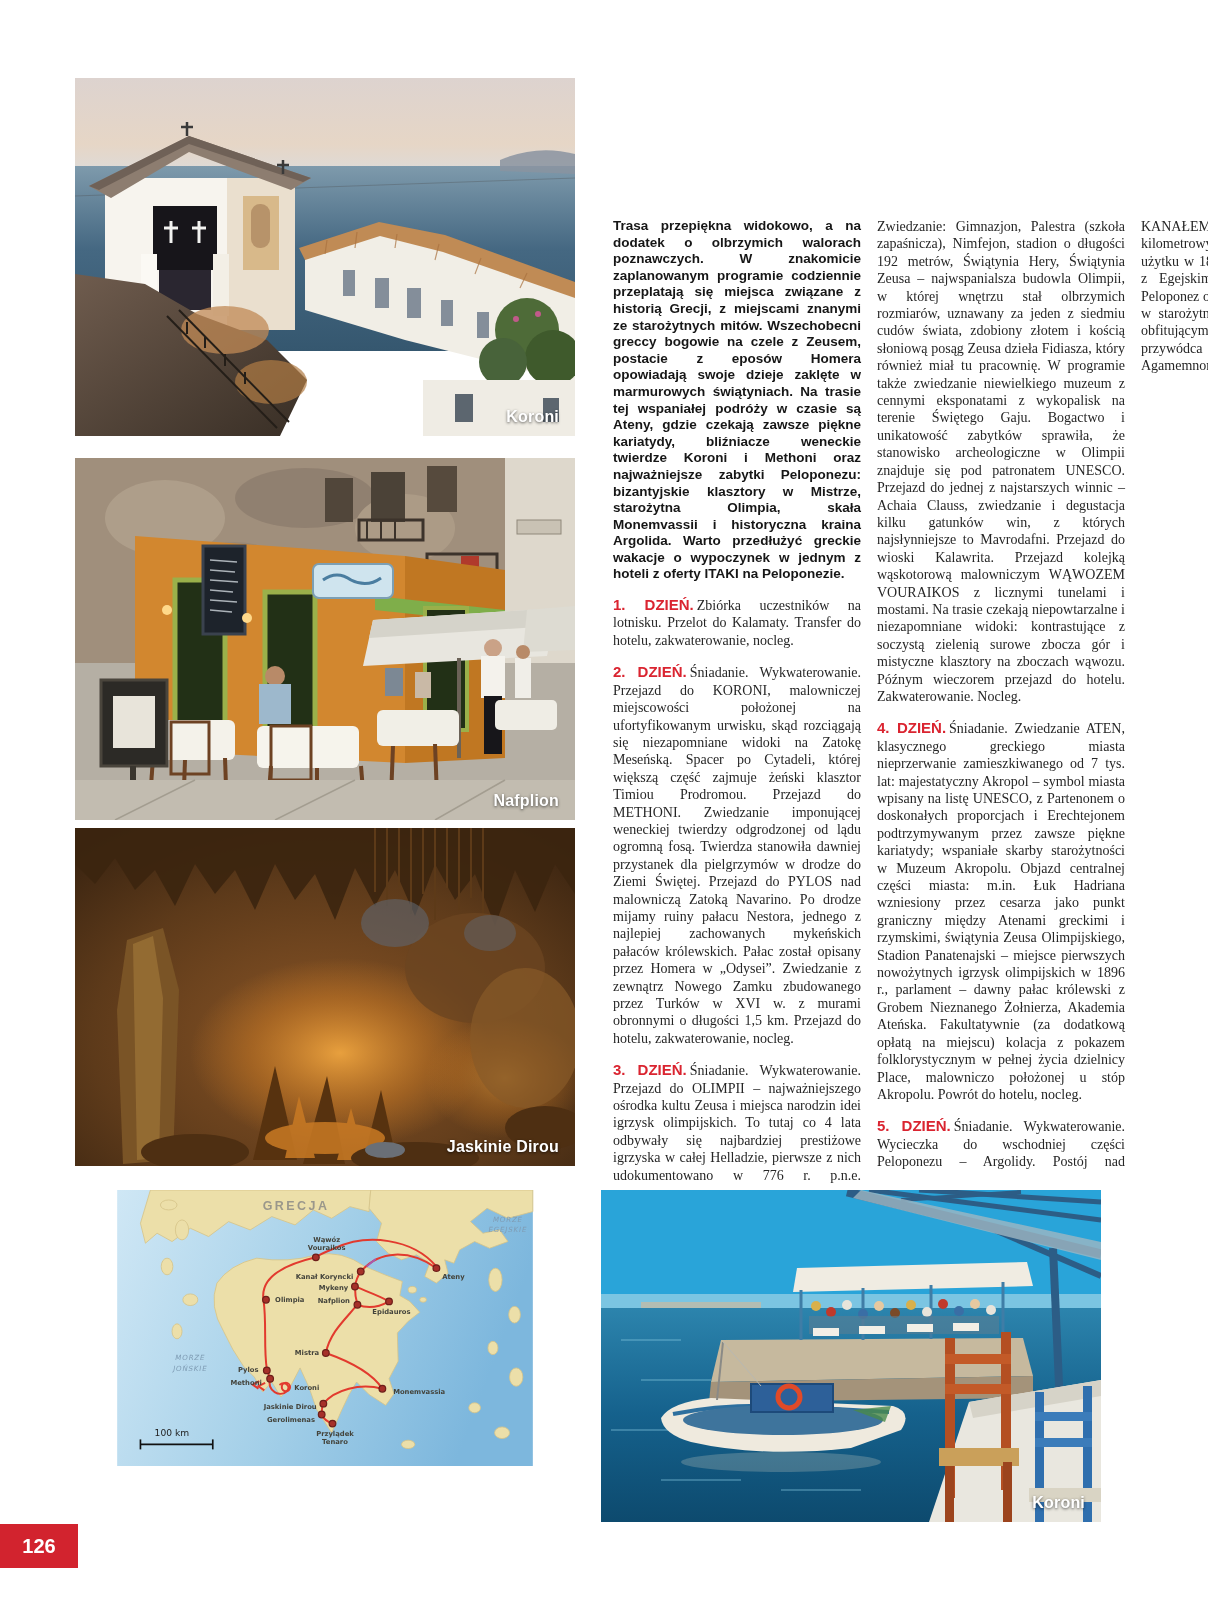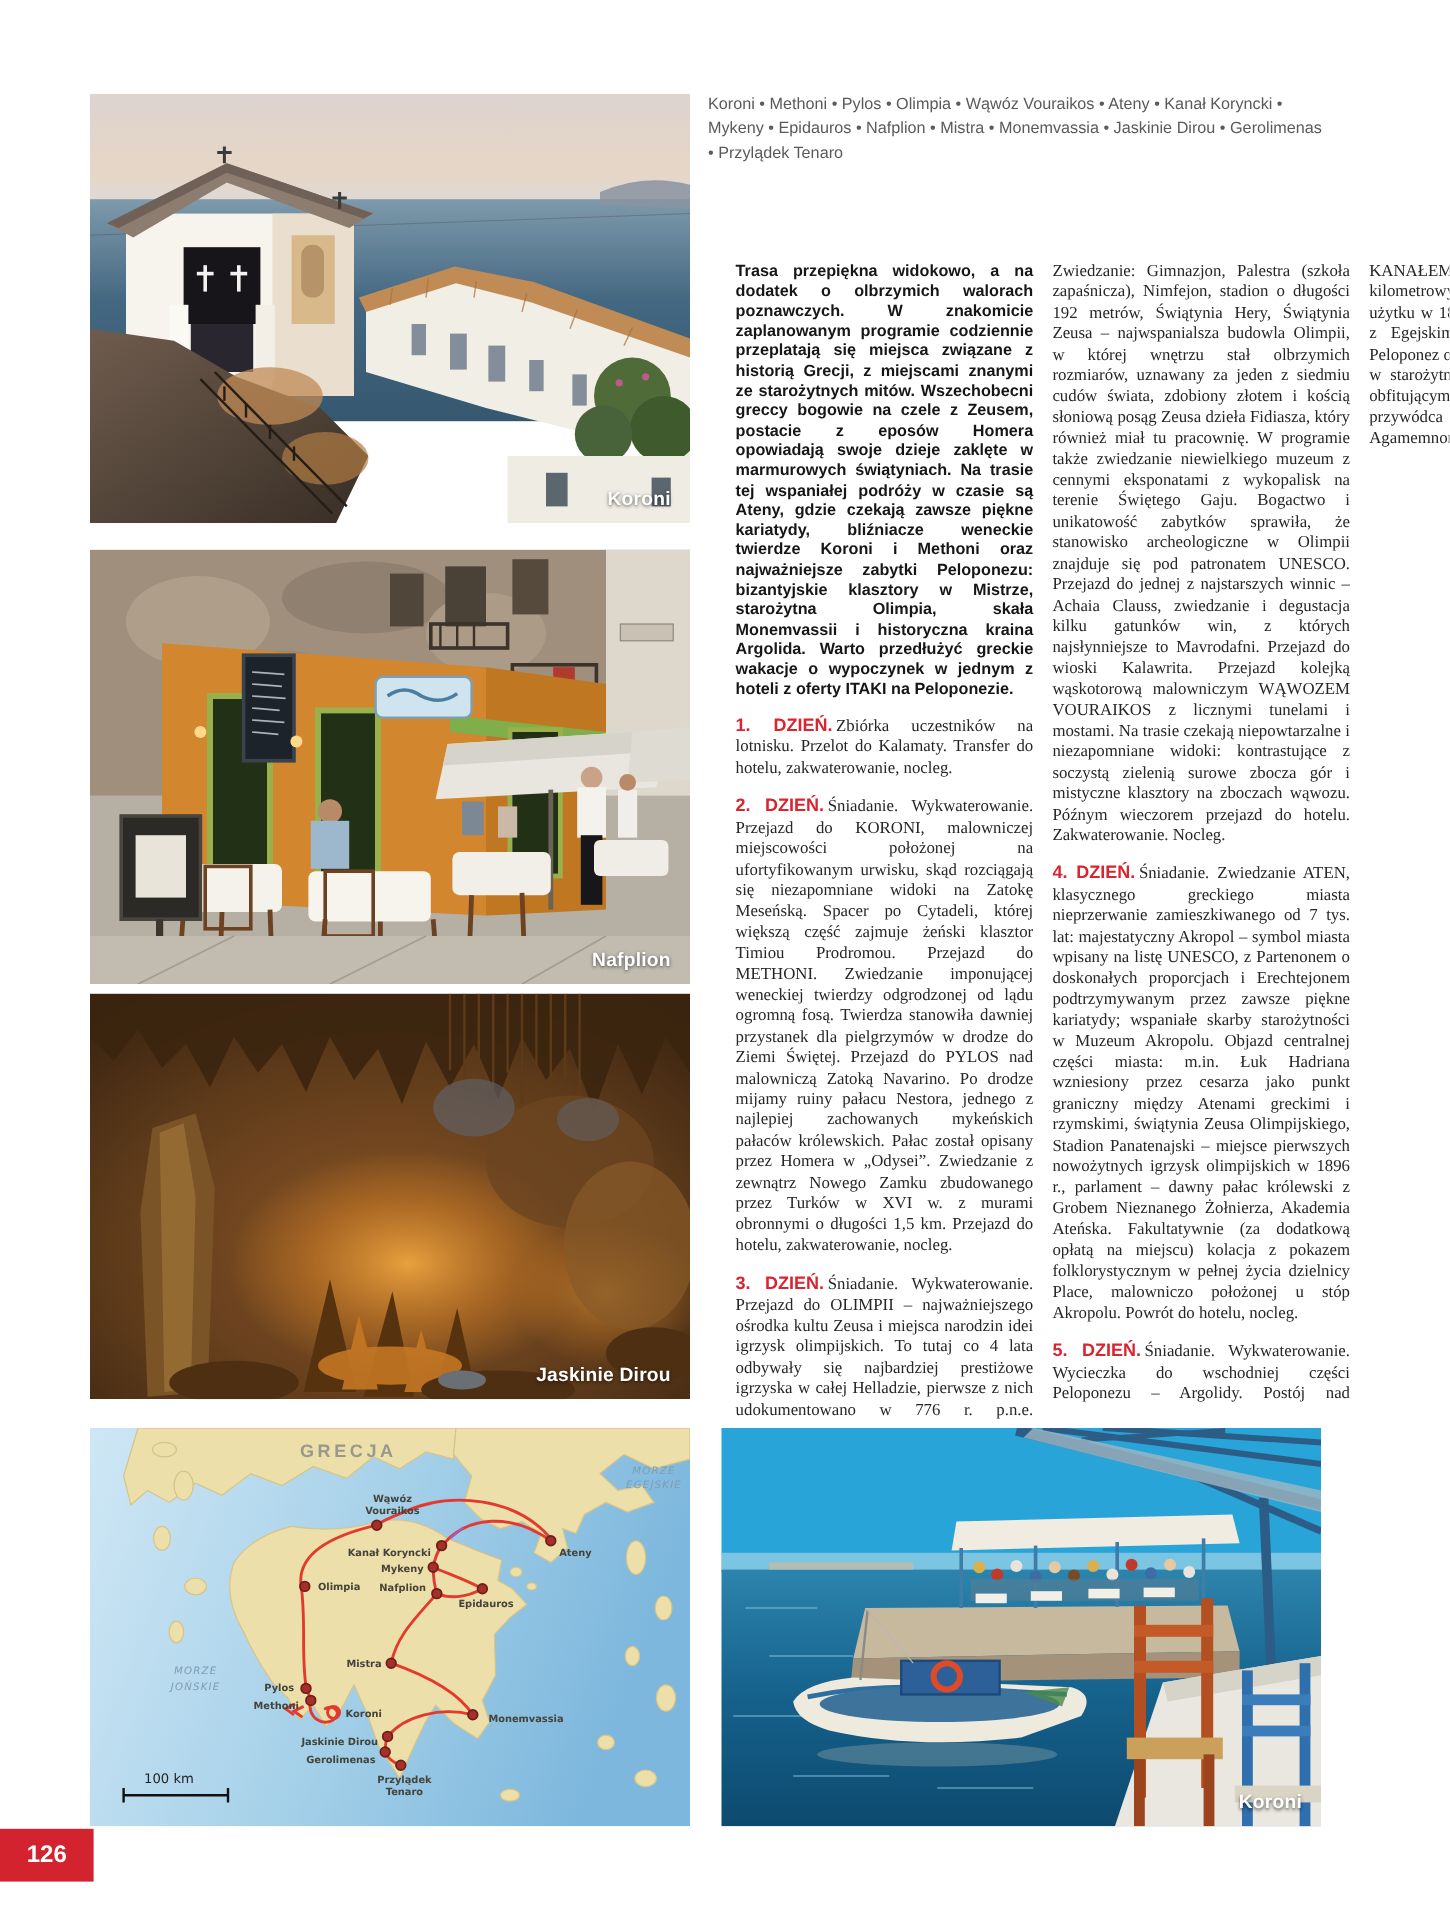--- a/index.html
+++ b/index.html
@@ -285,21 +285,21 @@
       </g>
       <g fill="#4e2f12">
         <ellipse cx="120" cy="324" rx="54" ry="18"></ellipse>
         <ellipse cx="340" cy="330" rx="64" ry="16"></ellipse>
         <ellipse cx="310" cy="322" rx="20" ry="8" fill="#6a6f76"></ellipse>
       </g>
     </svg>
     <div class="caption">Jaskinie Dirou</div>
   </div>
 
-  <div class="map-wrap" style="left:75px;top:1190px;width:500px;height:332px;">
+  <div class="map-wrap" style="left:75px;top:1190px;width:500px;height:276px;">
     <svg viewBox="0 0 500 332">
       <defs>
         <linearGradient id="seagrad" x1="0" y1="0" x2="1" y2=".25">
           <stop offset="0" stop-color="#cfe7f5"></stop>
             <stop offset=".55" stop-color="#a3cfe8"></stop>
             <stop offset="1" stop-color="#7db7dd"></stop>
         </linearGradient>
       </defs>
       <rect x="0" y="0" width="500" height="332" fill="url(#seagrad)"></rect>
       <g fill="#ecdfa9" stroke="#d6c488" stroke-width="1">
@@ -484,21 +484,20 @@
         <rect x="482" y="196" width="9" height="136" fill="#2f6fae"></rect>
         <rect x="434" y="222" width="57" height="9" fill="#3b7cba"></rect>
         <rect x="434" y="248" width="57" height="9" fill="#3b7cba"></rect>
         <rect x="428" y="298" width="72" height="14" fill="#d9d4c4"></rect>
       </g>
     </svg>
     <div class="caption">Koroni</div>
   </div>
 
   <div class="header">
-    <div class="route">Koroni • Methoni • Pylos • Olimpia • Wąwóz Vouraikos • Ateny • Kanał Koryncki • Mykeny • Epidauros • Nafplion • Mistra • Monemvassia • Jaskinie Dirou • Gerolimenas • Przylądek Tenaro</div>
   </div>
 
   <div class="text-flow">
     <p class="intro">Trasa przepiękna widokowo, a na dodatek o olbrzymich walorach poznawczych. W znakomicie zaplanowanym programie codziennie przeplatają się miejsca związane z historią Grecji, z miejscami znanymi ze starożytnych mitów. Wszechobecni greccy bogowie na czele z Zeusem, postacie z eposów Homera opowiadają swoje dzieje zaklęte w marmurowych świątyniach. Na trasie tej wspaniałej podróży w czasie są Ateny, gdzie czekają zawsze piękne kariatydy, bliźniacze weneckie twierdze Koroni i Methoni oraz najważniejsze zabytki Peloponezu: bizantyjskie klasztory w Mistrze, starożytna Olimpia, skała Monemvassii i historyczna kraina Argolida. Warto przedłużyć greckie wakacje o wypoczynek w jednym z hoteli z oferty ITAKI na Peloponezie.</p>
     <p class="day-para"><span class="day-label">1. DZIEŃ.</span><span>Zbiórka uczestników na lotnisku. Przelot do Kalamaty. Transfer do hotelu, zakwaterowanie, nocleg.</span></p>
     <p class="day-para"><span class="day-label">2. DZIEŃ.</span><span>Śniadanie. Wykwaterowanie. Przejazd do KORONI, malowniczej miejscowości położonej na ufortyfikowanym urwisku, skąd rozciągają się niezapomniane widoki na Zatokę Meseńską. Spacer po Cytadeli, której większą część zajmuje żeński klasztor Timiou Prodromou. Przejazd do METHONI. Zwiedzanie imponującej weneckiej twierdzy odgrodzonej od lądu ogromną fosą. Twierdza stanowiła dawniej przystanek dla pielgrzymów w drodze do Ziemi Świętej. Przejazd do PYLOS nad malowniczą Zatoką Navarino. Po drodze mijamy ruiny pałacu Nestora, jednego z najlepiej zachowanych mykeńskich pałaców królewskich. Pałac został opisany przez Homera w „Odysei”. Zwiedzanie z zewnątrz Nowego Zamku zbudowanego przez Turków w XVI w. z murami obronnymi o długości 1,5 km. Przejazd do hotelu, zakwaterowanie, nocleg.</span></p>
     <p class="day-para"><span class="day-label">3. DZIEŃ.</span><span>Śniadanie. Wykwaterowanie. Przejazd do OLIMPII – najważniejszego ośrodka kultu Zeusa i miejsca narodzin idei igrzysk olimpijskich. To tutaj co 4 lata odbywały się najbardziej prestiżowe igrzyska w całej Helladzie, pierwsze z nich udokumentowano w 776 r. p.n.e. Zwiedzanie: Gimnazjon, Palestra (szkoła zapaśnicza), Nimfejon, stadion o długości 192 metrów, Świątynia Hery, Świątynia Zeusa – najwspanialsza budowla Olimpii, w której wnętrzu stał olbrzymich rozmiarów, uznawany za jeden z siedmiu cudów świata, zdobiony złotem i kością słoniową posąg Zeusa dzieła Fidiasza, który również miał tu pracownię. W programie także zwiedzanie niewielkiego muzeum z cennymi eksponatami z wykopalisk na terenie Świętego Gaju. Bogactwo i unikatowość zabytków sprawiła, że stanowisko archeologiczne w Olimpii znajduje się pod patronatem UNESCO. Przejazd do jednej z najstarszych winnic – Achaia Clauss, zwiedzanie i degustacja kilku gatunków win, z których najsłynniejsze to Mavrodafni. Przejazd do wioski Kalawrita. Przejazd kolejką wąskotorową malowniczym WĄWOZEM VOURAIKOS z licznymi tunelami i mostami. Na trasie czekają niepowtarzalne i niezapomniane widoki: kontrastujące z soczystą zielenią surowe zbocza gór i mistyczne klasztory na zboczach wąwozu. Późnym wieczorem przejazd do hotelu. Zakwaterowanie. Nocleg.</span></p>
     <p class="day-para"><span class="day-label">4. DZIEŃ.</span><span>Śniadanie. Zwiedzanie ATEN, klasycznego greckiego miasta nieprzerwanie zamieszkiwanego od 7 tys. lat: majestatyczny Akropol – symbol miasta wpisany na listę UNESCO, z Partenonem o doskonałych proporcjach i Erechtejonem podtrzymywanym przez zawsze piękne kariatydy; wspaniałe skarby starożytności w Muzeum Akropolu. Objazd centralnej części miasta: m.in. Łuk Hadriana wzniesiony przez cesarza jako punkt graniczny między Atenami greckimi i rzymskimi, świątynia Zeusa Olimpijskiego, Stadion Panatenajski – miejsce pierwszych nowożytnych igrzysk olimpijskich w 1896 r., parlament – dawny pałac królewski z Grobem Nieznanego Żołnierza, Akademia Ateńska. Fakultatywnie (za dodatkową opłatą na miejscu) kolacja z pokazem folklorystycznym w pełnej życia dzielnicy Place, malowniczo położonej u stóp Akropolu. Powrót do hotelu, nocleg.</span></p>
     <p class="day-para"><span class="day-label">5. DZIEŃ.</span><span>Śniadanie. Wykwaterowanie. Wycieczka do wschodniej części Peloponezu – Argolidy. Postój nad KANAŁEM KORYNCKIM, 6-kilometrowym przesmykiem oddanym do użytku w 1893 r., łączącym Morze Jońskie z Egejskim, malowniczo oddzielającym Peloponez od Grecji kontynentalnej. Wizyta w starożytnych MYKENACH – „mieście obfitującym w złoto”, skąd pochodził przywódca Greków w wojnie trojańskiej – Agamemnon. Mykeny</span></p>
   </div>

